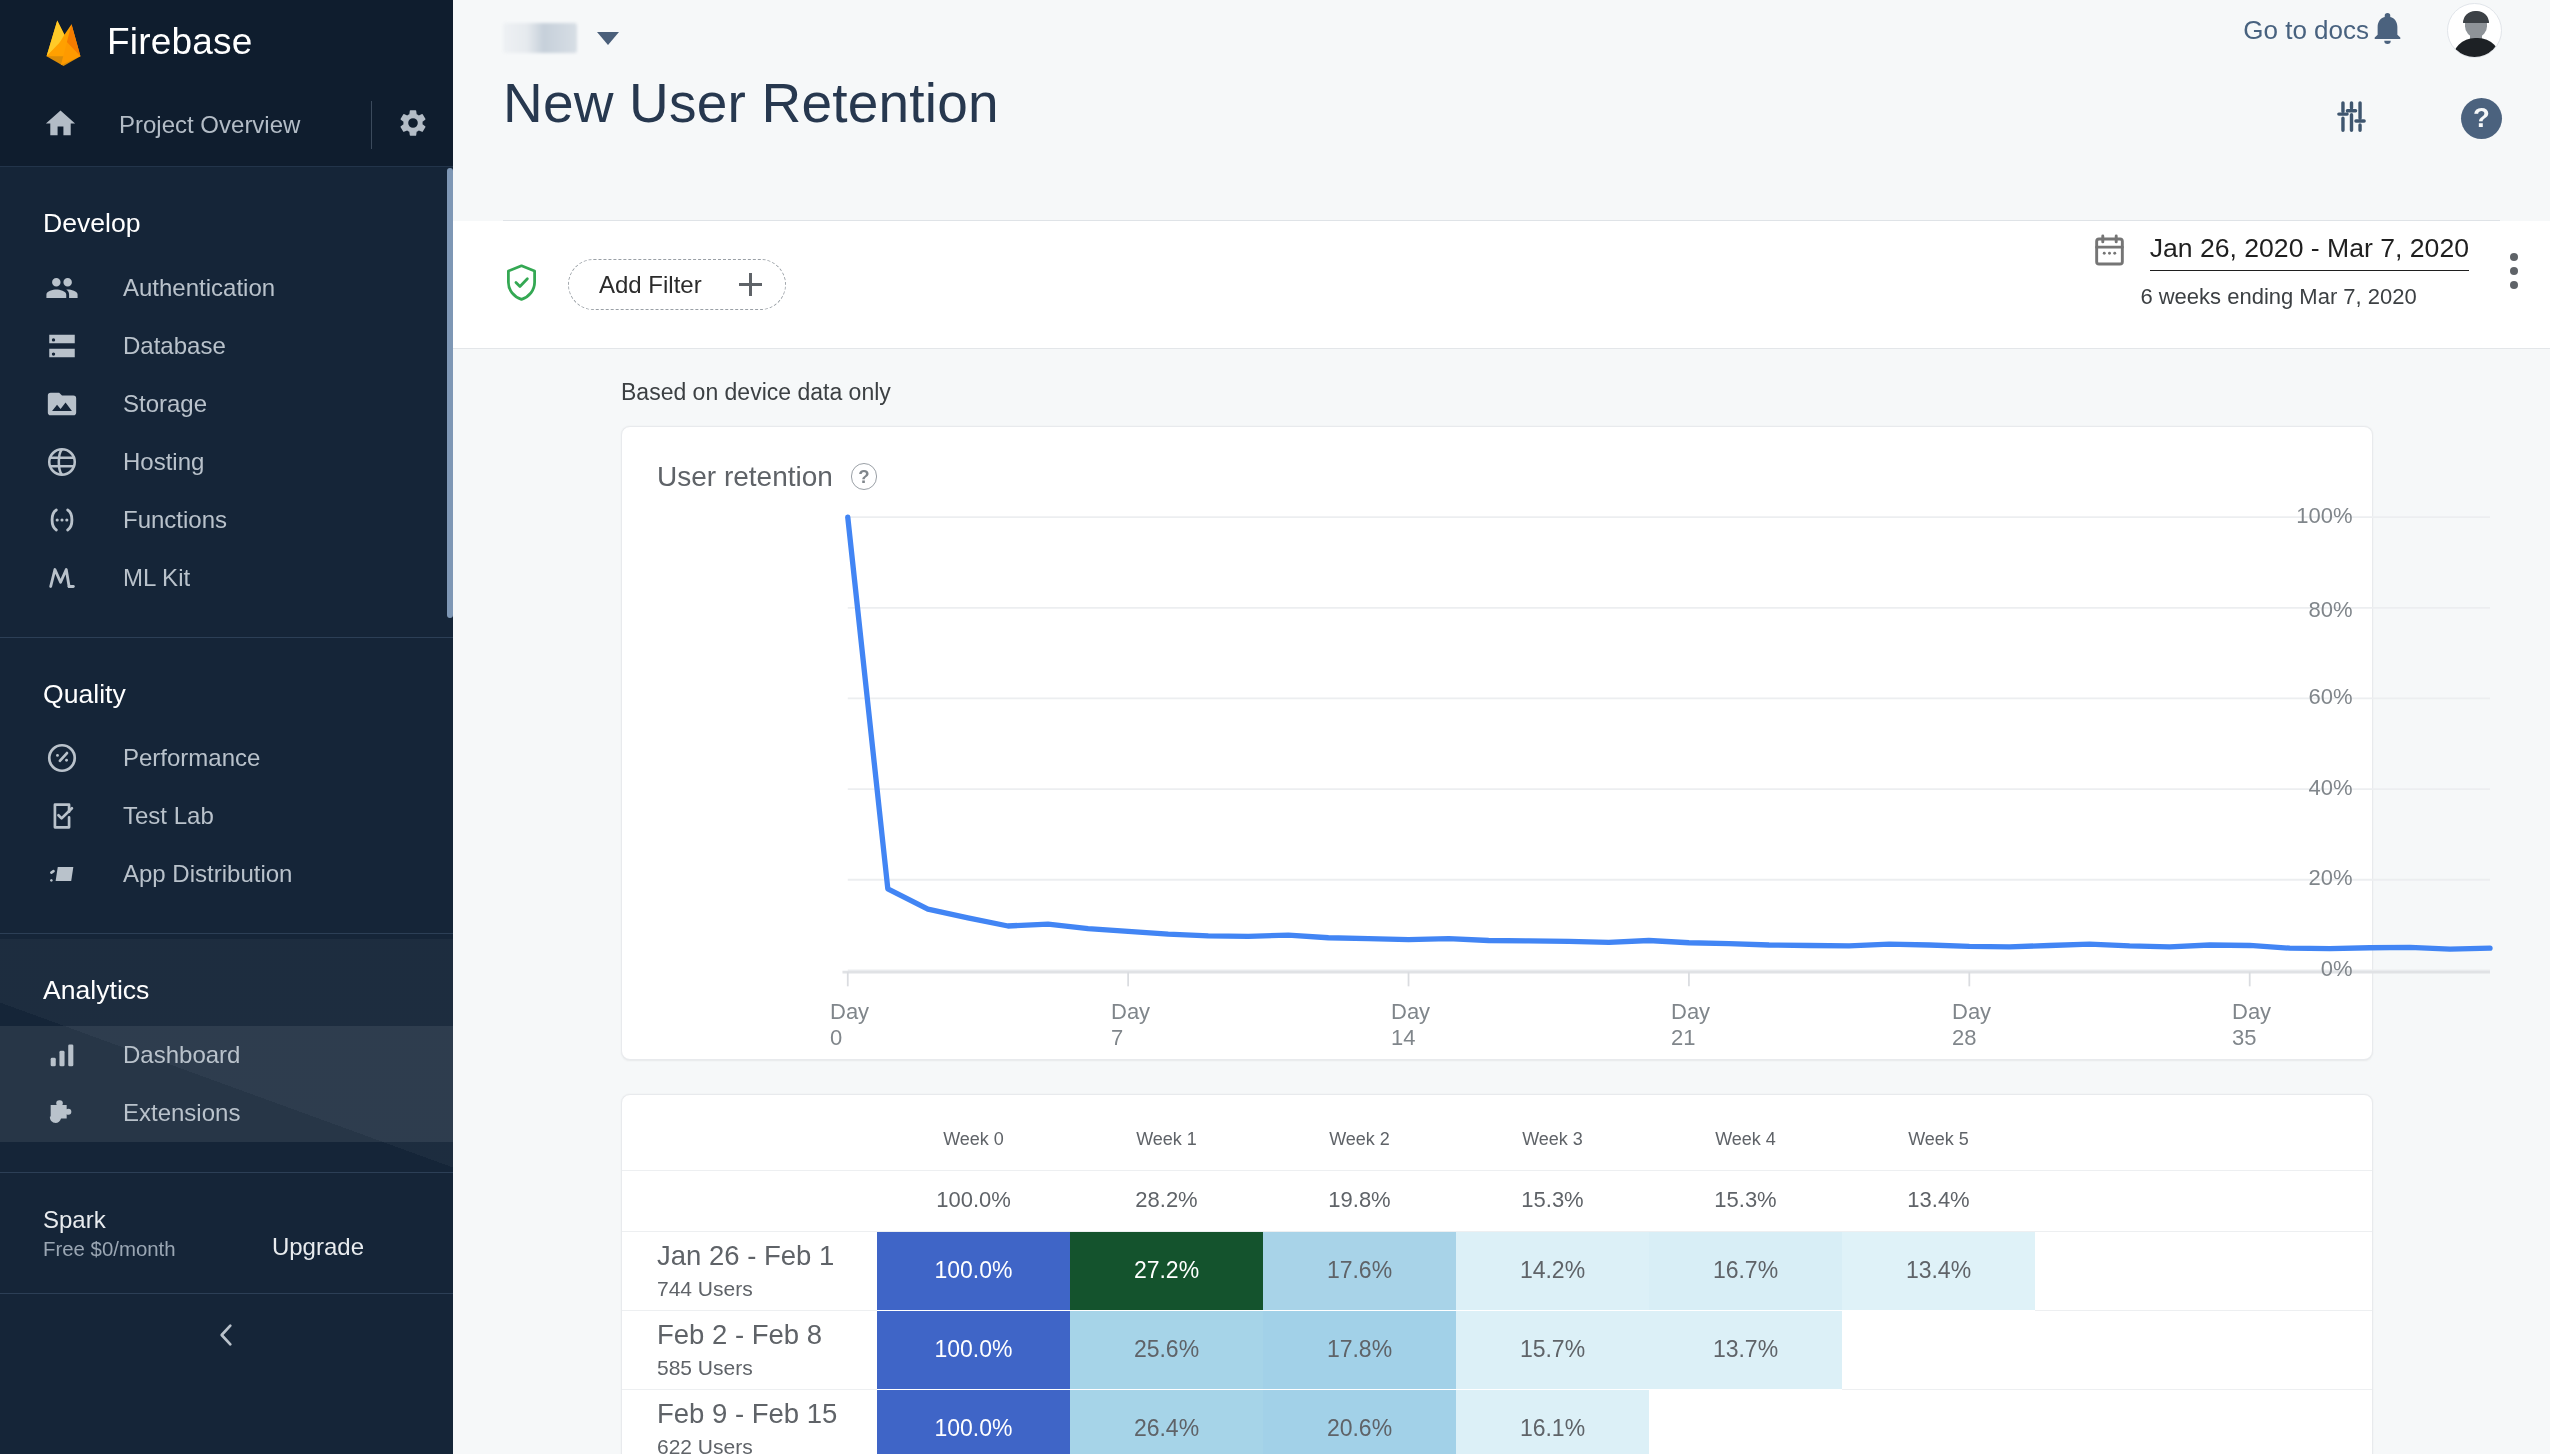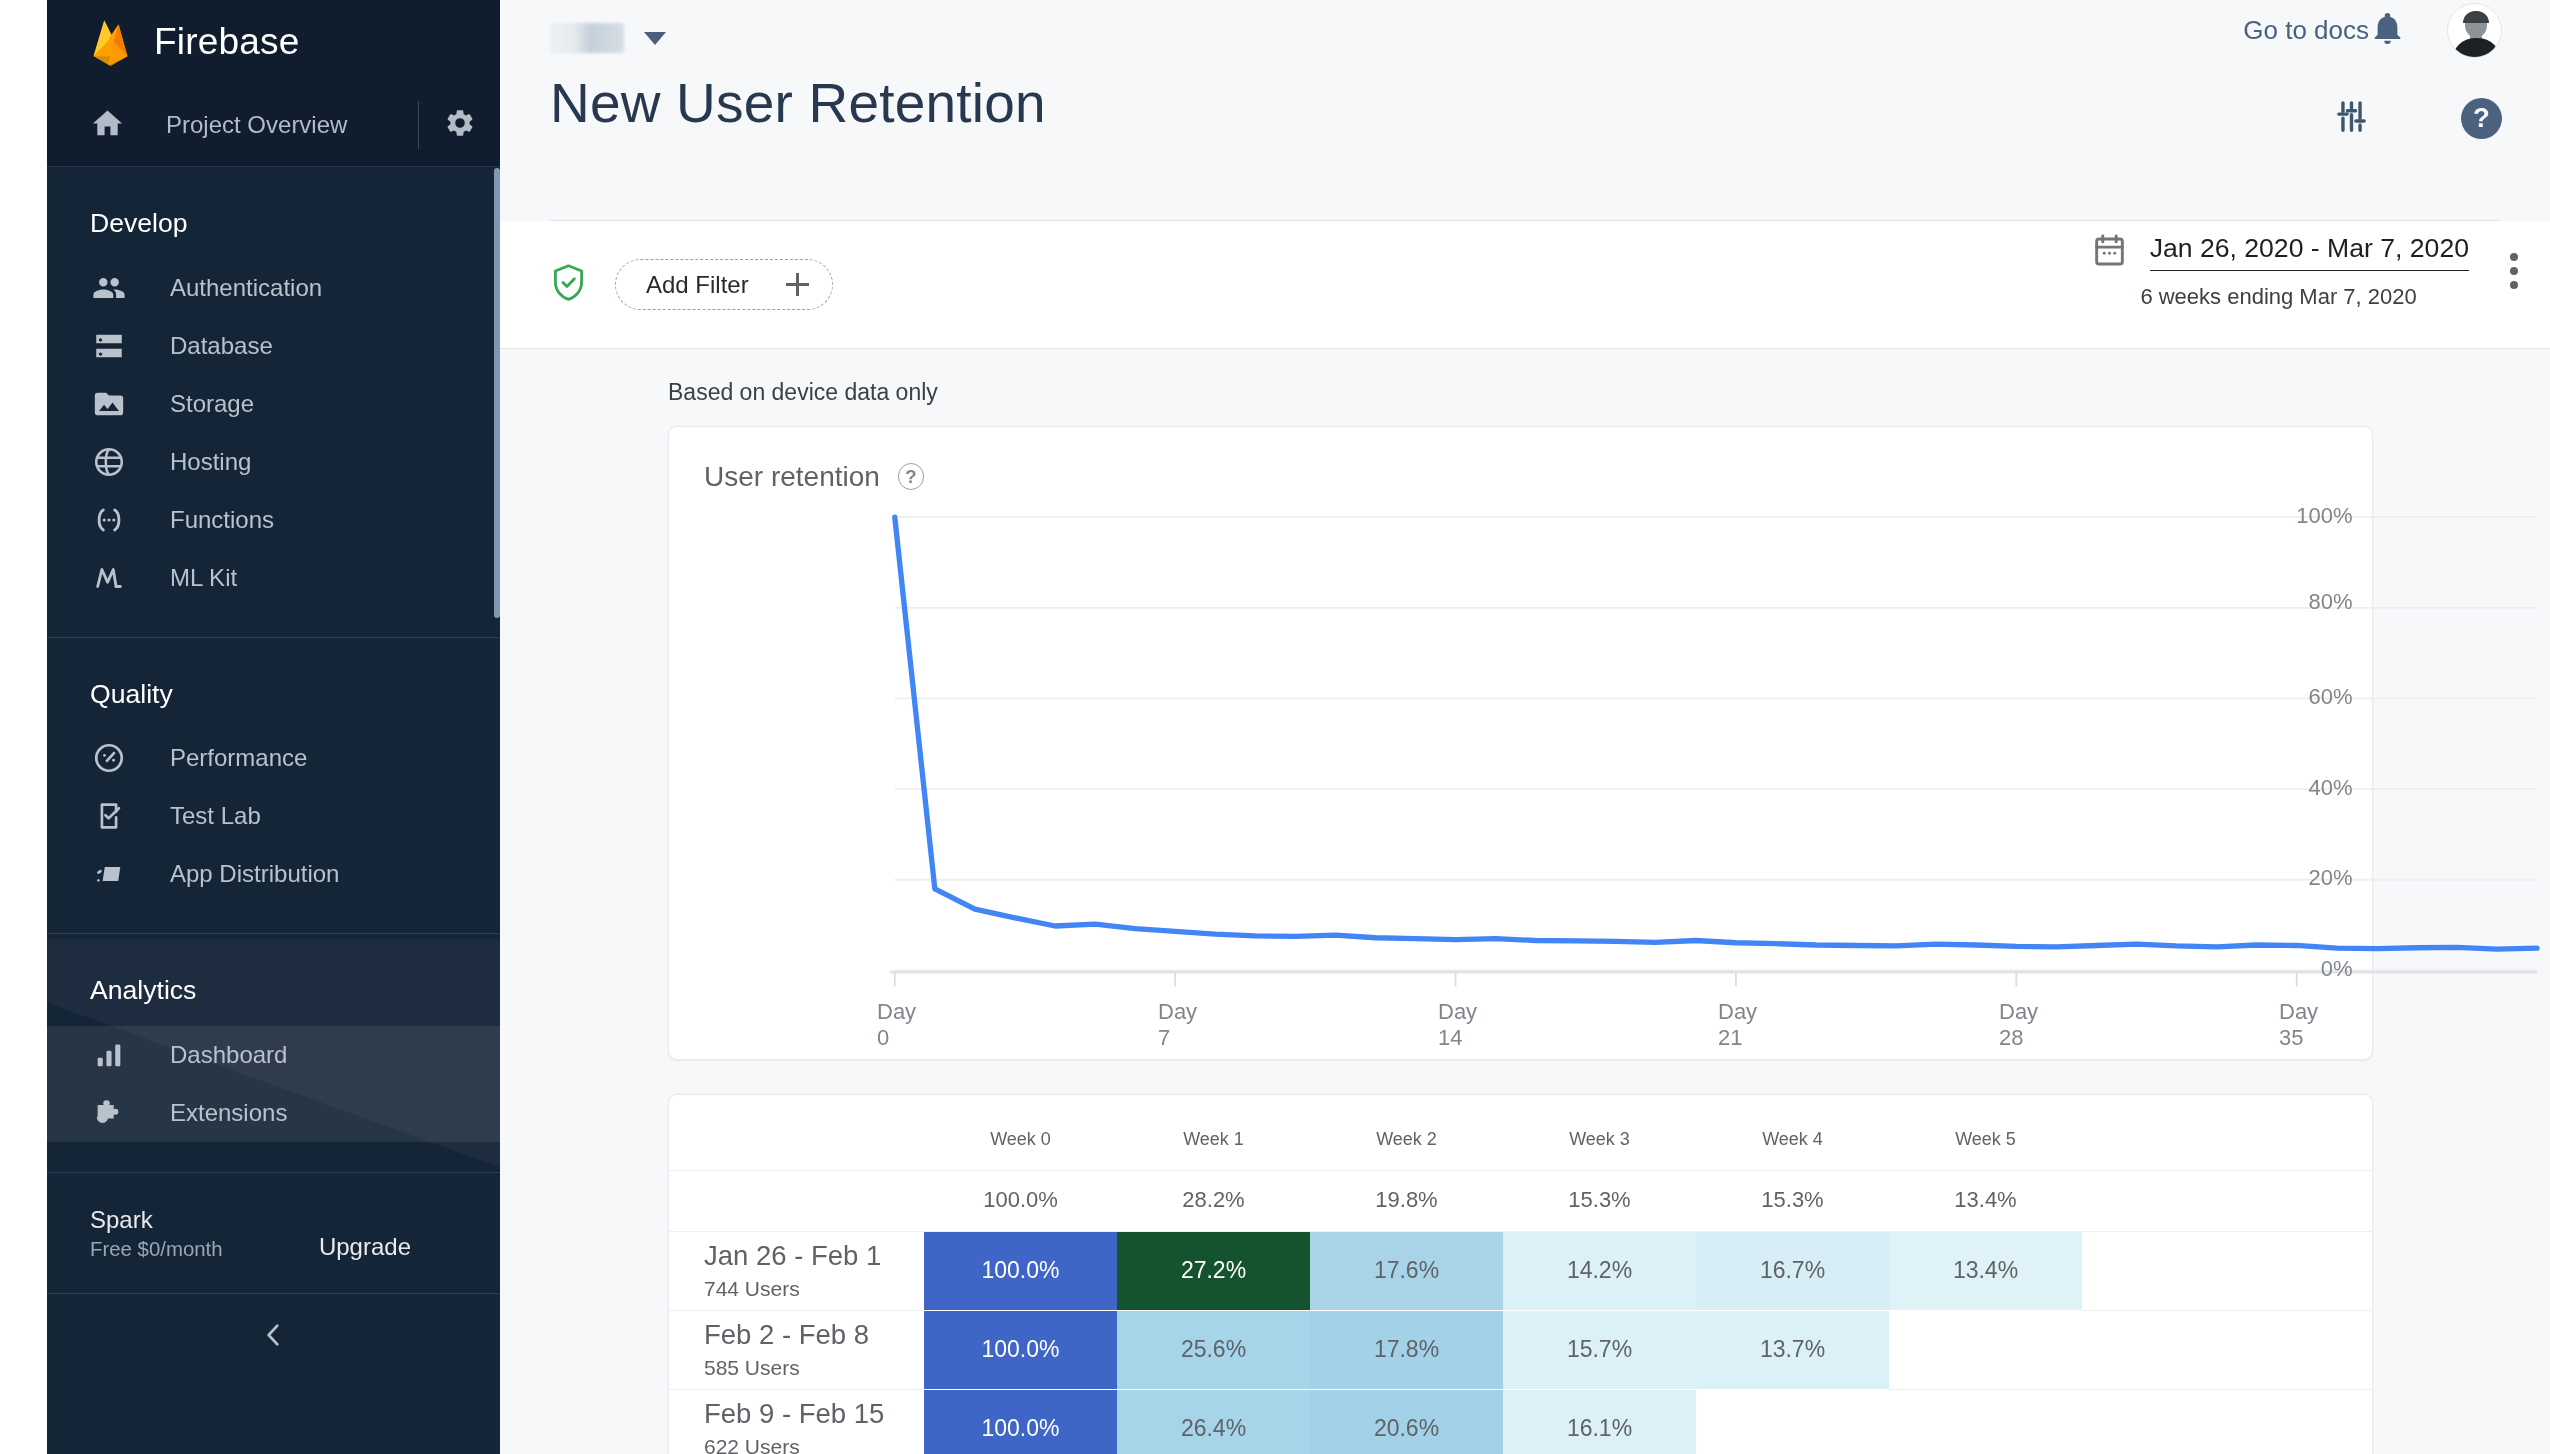--- a/index.html
+++ b/index.html
@@ -2,21 +2,21 @@
 <html style="font-size:14px"><head>
 <meta charset="utf-8">
 <style>
   * { box-sizing: border-box; margin: 0; padding: 0; }
   html, body {
     width: 2550px; height: 1454px;
     overflow: hidden;
     font-family: "Liberation Sans", sans-serif;
     background: #ffffff;
   }
-  .app { display: flex; width: 2550px; height: 1454px; position: relative; padding-left: 47px; }
+  .app { display: flex; width: 2550px; height: 1454px; position: relative; }
 
   
   .sidebar {
     width: 453px; height: 1454px;
     background: #152538;
     position: relative;
     flex: 0 0 453px;
     overflow: hidden;
   }
   .sb-brand {
@@ -491,21 +491,21 @@
               <line x1="888.4146341463415" x2="888.4146341463415" y1="532" y2="548" stroke="#dadce0" stroke-width="2"></line>
               <line x1="1205.121951219512" x2="1205.121951219512" y1="532" y2="548" stroke="#dadce0" stroke-width="2"></line>
               <line x1="1521.829268292683" x2="1521.829268292683" y1="532" y2="548" stroke="#dadce0" stroke-width="2"></line>
               <line x1="1838.5365853658536" x2="1838.5365853658536" y1="532" y2="548" stroke="#dadce0" stroke-width="2"></line>
             </svg>
           <div class="ylabels" id="ylabels">
               <div class="ylab" style="top: 455px;">0%</div>
               <div class="ylab" style="top: 364px;">20%</div>
               <div class="ylab" style="top: 274px;">40%</div>
               <div class="ylab" style="top: 183px;">60%</div>
-              <div class="ylab" style="top: 88px;">80%</div>
+              <div class="ylab" style="top: 96px;">80%</div>
               <div class="ylab" style="top: 1.8px;">100%</div>
             </div>
           <div class="xlabels" id="xlabels">
               <div class="xlab" style="left: 208px;">Day<br>0</div>
               <div class="xlab" style="left: 489px;">Day<br>7</div>
               <div class="xlab" style="left: 769px;">Day<br>14</div>
               <div class="xlab" style="left: 1049px;">Day<br>21</div>
               <div class="xlab" style="left: 1330px;">Day<br>28</div>
               <div class="xlab" style="left: 1610px;">Day<br>35</div>
             </div>

